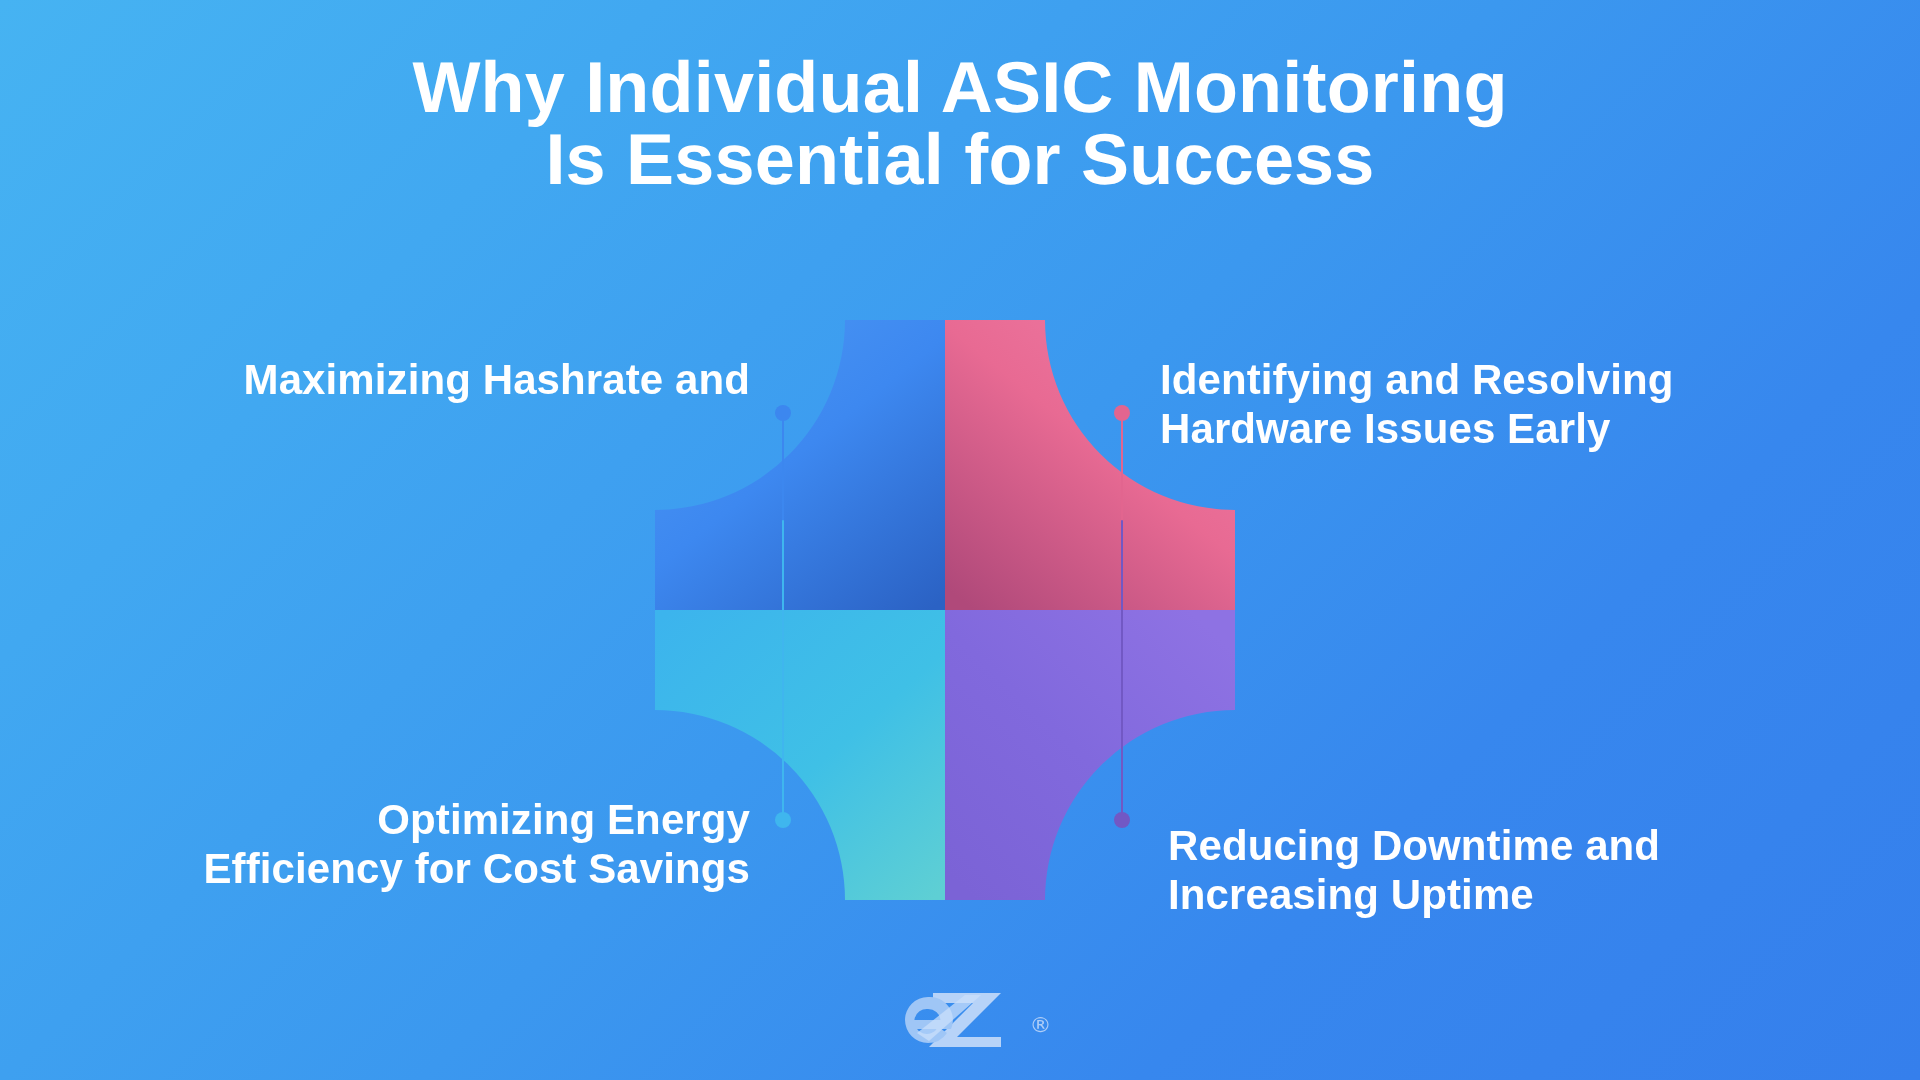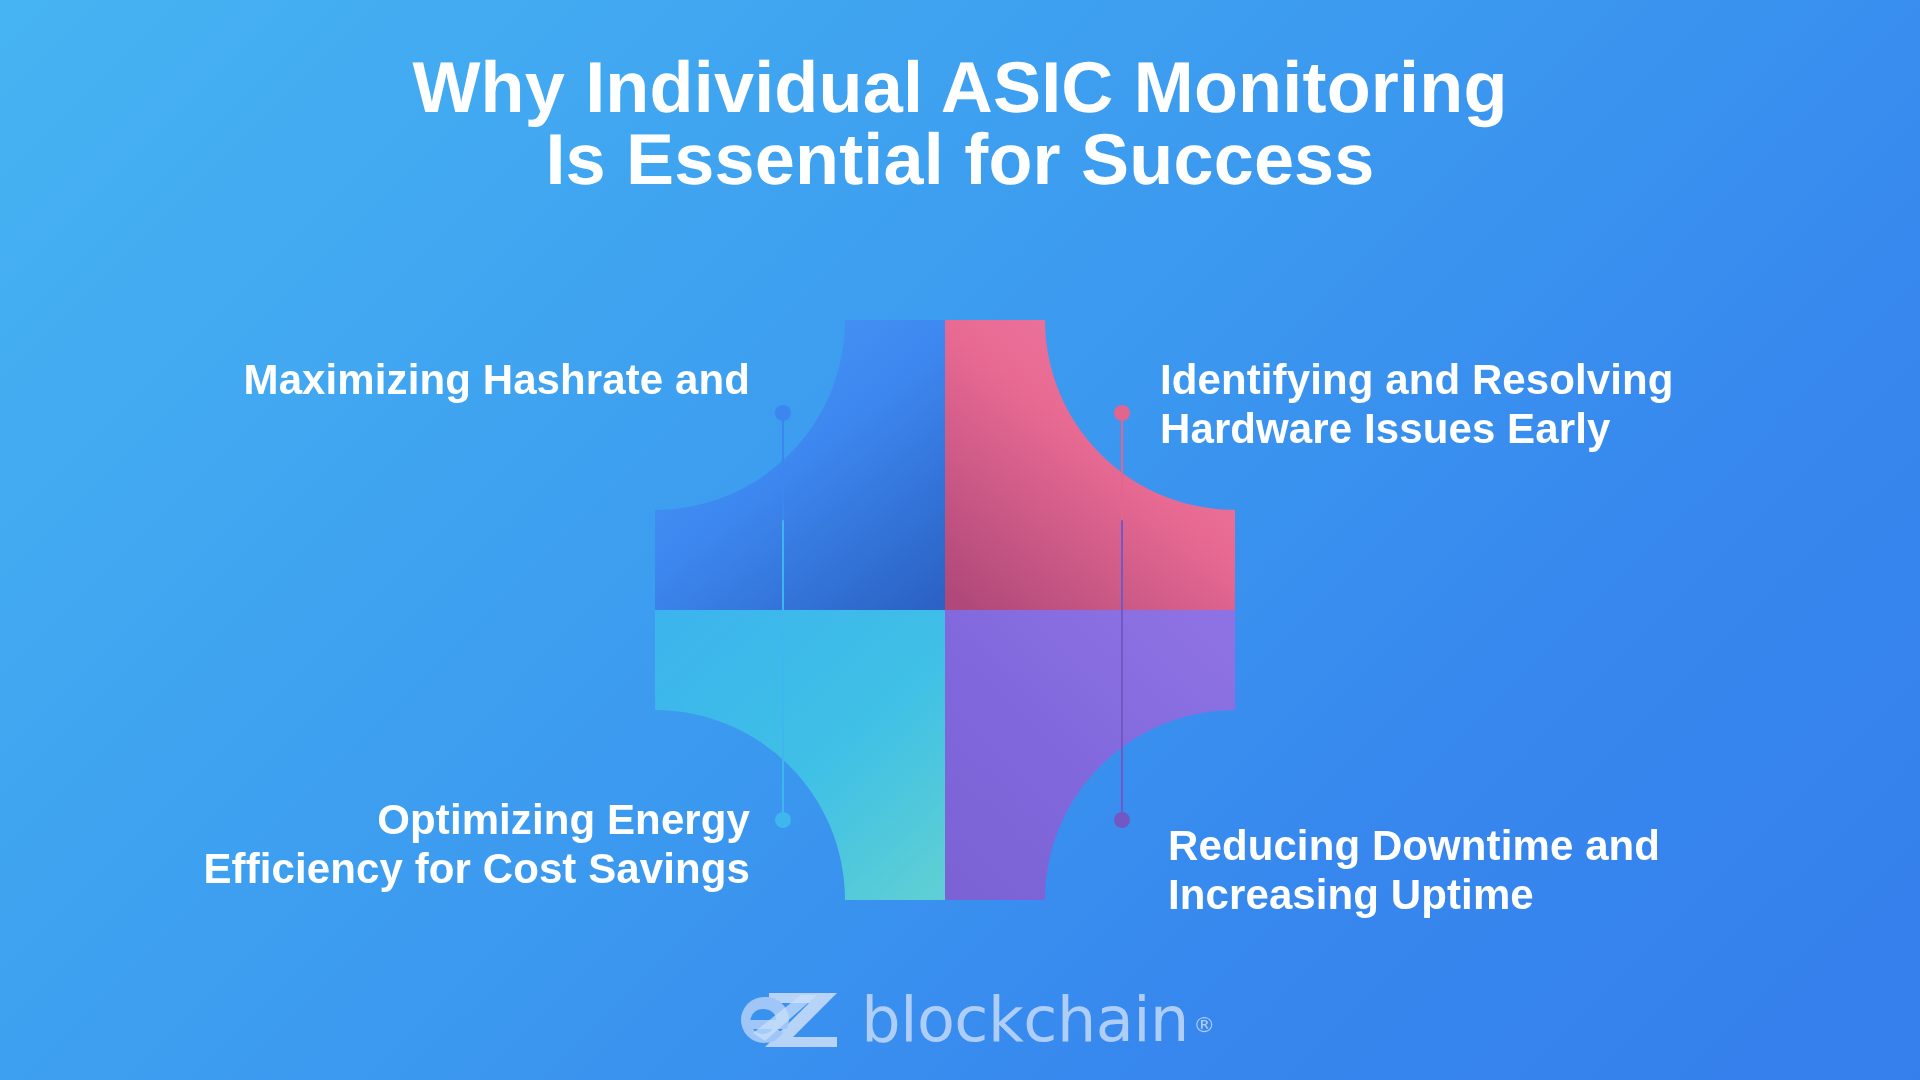--- a/index.html
+++ b/index.html
@@ -235,20 +235,19 @@
                  A 12.5 12.5 0 1 1 33 20
                  A 12.5 12.5 0 0 1 45.5 31
                  L 17 31
                  L 17 40
                  L 56 40
                  A 23 23 0 0 0 33 8 Z" fill="#9fc6f6"></path>
 
         <path d="M22 44 L70 6 L86 6 L34 52 Z" fill="#c9dffb" opacity="0.75"></path>
       </svg>
 
-      <span class="logo-word">blockchain</span>
       <span class="logo-word" style="width:0;overflow:visible;position:relative;">
         <span class="logo-reg">®</span>
       </span>
     </div>
   </div>
 
 </div>
 
 </body></html>

